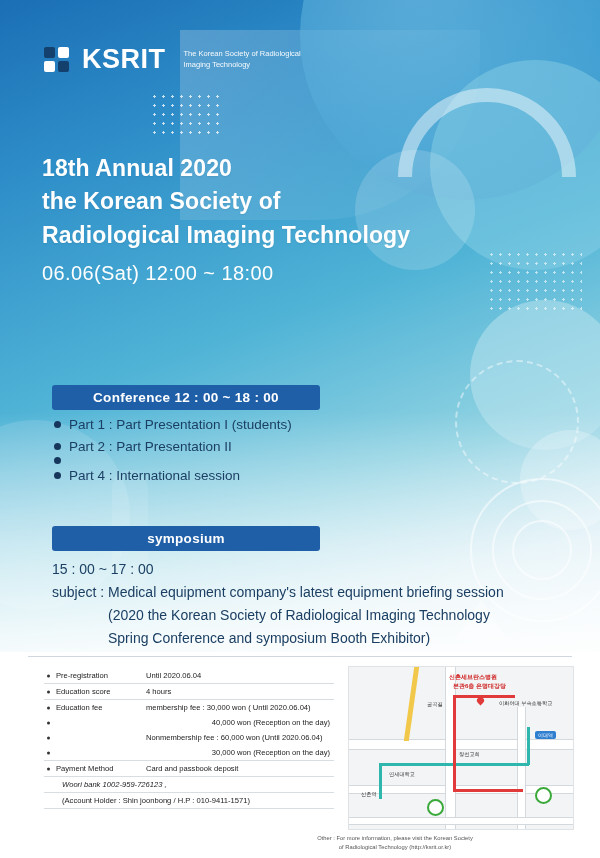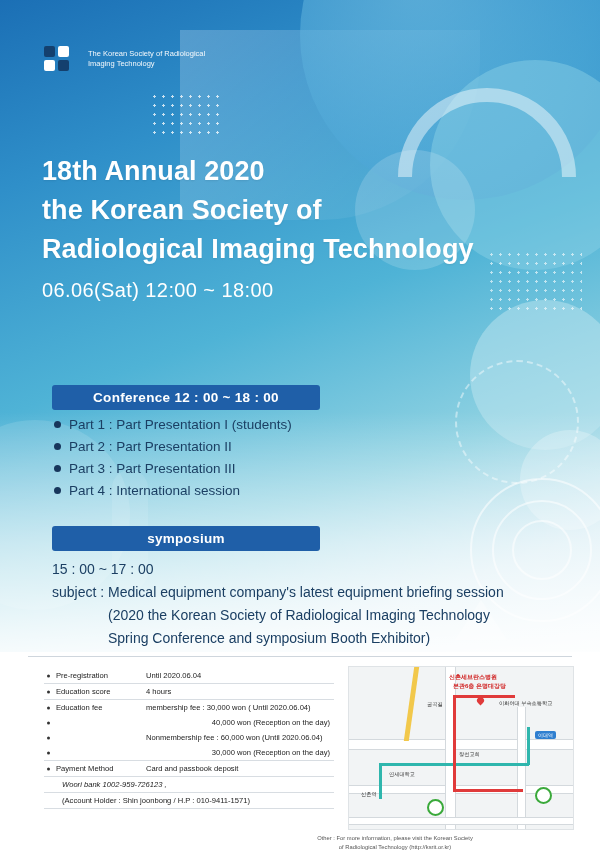--- a/index.html
+++ b/index.html
@@ -193,21 +193,21 @@
   }
 
   
   .headline {
     position: absolute;
     left: 42px; top: 152px;
     width: 520px;
     color: #ffffff;
   }
   .headline .line {
-    font-size: 27px;
+    font-size: 23px;
     font-weight: 700;
     line-height: 1.45;
     letter-spacing: .1px;
     text-shadow: 0 1px 2px rgba(0,0,0,.08);
   }
   .headline .date {
     margin-top: 10px;
     font-size: 20px;
     font-weight: 400;
     letter-spacing: .4px;
@@ -424,20 +424,21 @@
     <div class="hero-wash"></div>
   </div>
 
   <div class="logo-wrap">
     <span class="logo-mark">
       <i class="dark"></i>
         <i></i>
         <i></i>
         <i class="dark"></i>
     </span>
+    <span class="logo-text">KSRIT</span>
     <span class="logo-sub">The Korean Society of Radiological Imaging Technology</span>
   </div>
 
   <div class="headline">
     <div class="line">18th Annual 2020</div>
     <div class="line">the Korean Society of</div>
     <div class="line">Radiological Imaging  Technology</div>
     <div class="date">06.06(Sat) 12:00 ~ 18:00</div>
   </div>
 
@@ -447,21 +448,20 @@
     <div class="bullet">
       <span class="dot"></span>
       <span>Part 1 : Part  Presentation I (students)</span>
     </div>
     <div class="bullet">
       <span class="dot"></span>
       <span>Part 2 : Part  Presentation II</span>
     </div>
     <div class="bullet">
       <span class="dot"></span>
-      <span>Part 3 : Part  Presentation III</span>
     </div>
     <div class="bullet">
       <span class="dot"></span>
       <span>Part 4 : International session</span>
     </div>
   </div>
 
   <div class="band band-sym">symposium</div>
 
   <div class="sym-body">

